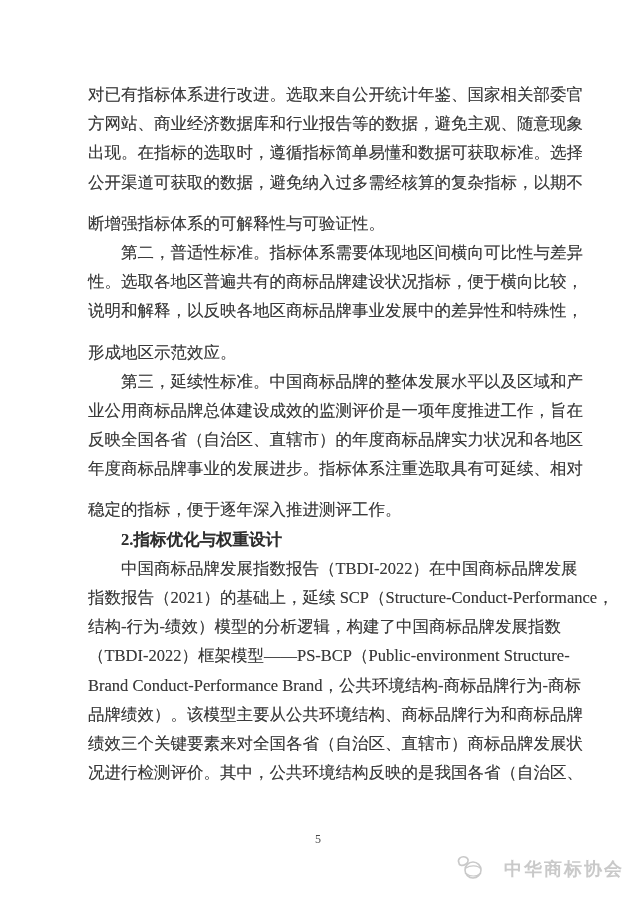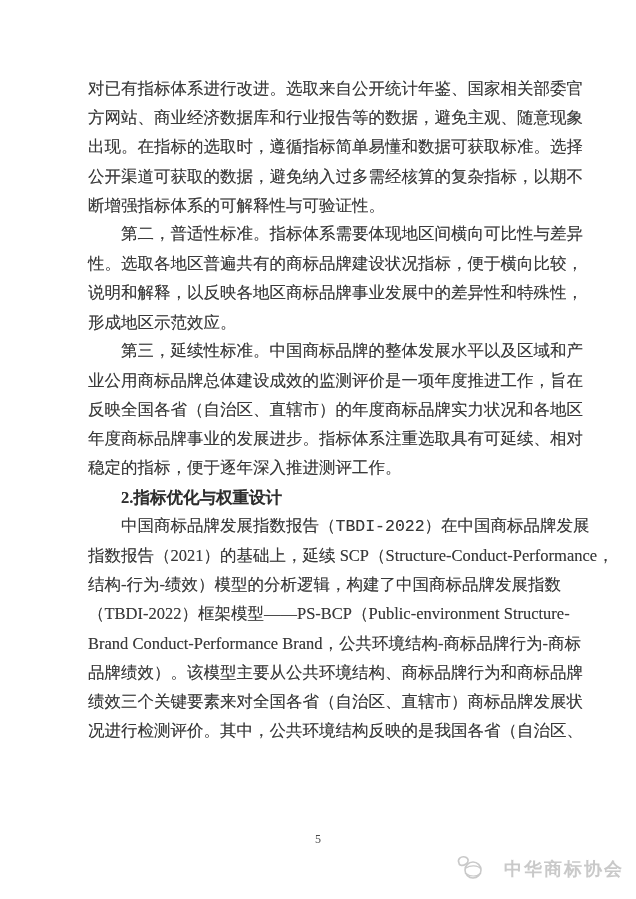--- a/index.html
+++ b/index.html
@@ -11,41 +11,41 @@
     position: relative;
     width: 636px;
     height: 899px;
     background: #ffffff;
     overflow: hidden;
     font-family: "Liberation Serif", "DejaVu Serif", serif;
   }
   .text-body {
     position: absolute;
     left: 88px;
-    top: 74px;
+    top: 80px;
     width: 469px;
     color: #3a3a3a;
     font-size: 16.5px;
     text-shadow: 0 0 0.5px rgba(70,70,70,0.55);
   }
   .line {
     height: 29.2px;
     line-height: 29.2px;
     white-space: nowrap;
     text-align: justify;
     text-align-last: justify;
     overflow: visible;
   }
   .line.last {
     text-align: right;
     text-align-last: left;
+    margin-top: 12px;
   }
   .line.indent {
     text-indent: 2em;
-    font-family: Liberation Mono, monospace;
   }
   .line.heading {
     text-align: left;
     text-align-last: left;
     text-indent: 2em;
     font-weight: bold;
     color: #2e2e2e;
   }
   .page-number {
     position: absolute;

